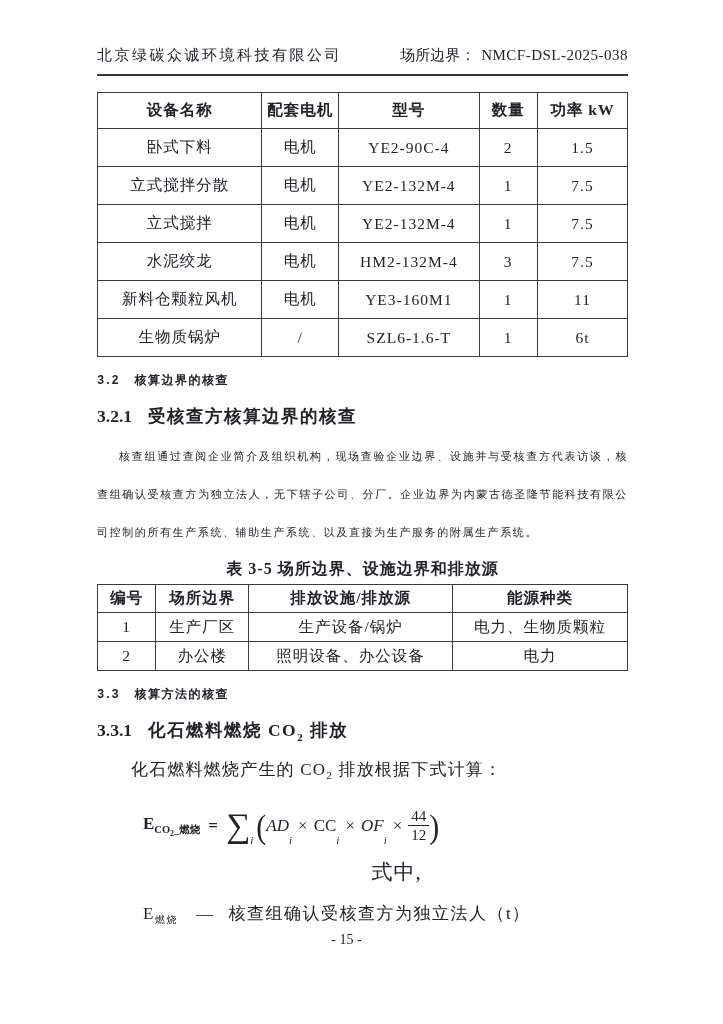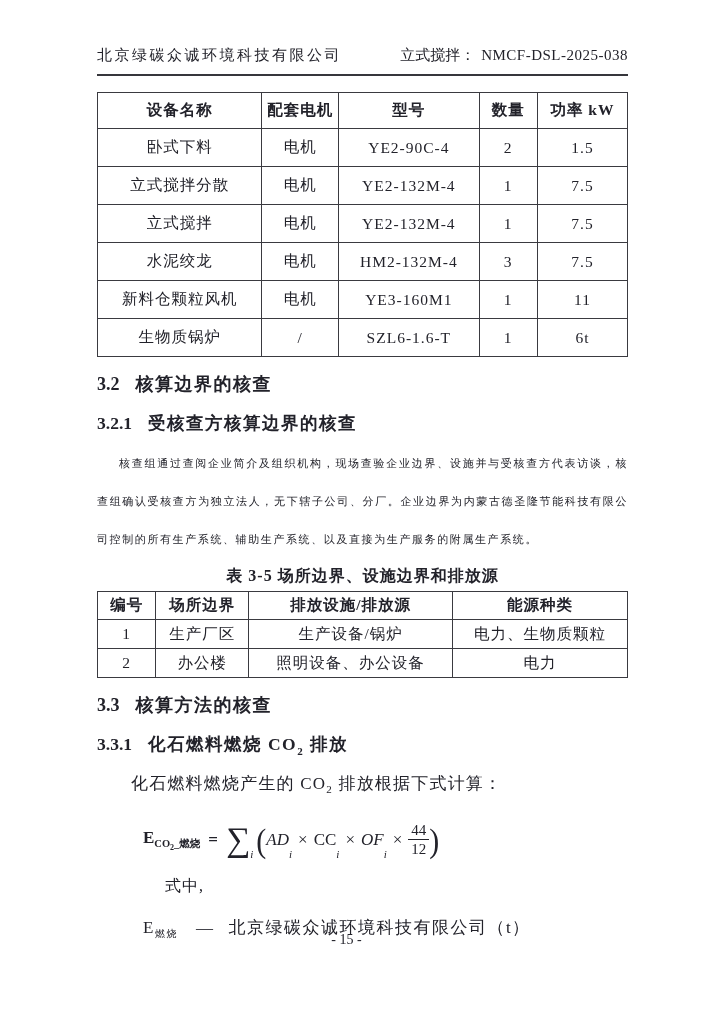--- a/index.html
+++ b/index.html
@@ -38,21 +38,21 @@
     letter-spacing: 1px;
     font-weight: normal;
   }
   .equip-table { margin-top: 16px; }
   .equip-table th { font-weight: bold; padding: 7px 2px; }
   .equip-table td { padding: 8px 2px; }
   .t35 { margin-top: 4px; }
   .t35 th { font-weight: bold; padding: 3px 2px; }
   .t35 td { padding: 3.5px 2px; }
   
-  .h2 { margin-top: 15px; font-size: 18px; font-weight: bold; letter-spacing: 1.5px; }
+  .h2 { margin-top: 15px; font-size: 12px; font-weight: bold; letter-spacing: 1.5px; font-family: Liberation Mono, monospace; }
   .h3 { margin-top: 15px; font-size: 17.5px; font-weight: bold; letter-spacing: 1.5px; }
   .h2 .num, .h3 .num { letter-spacing: 0; margin-right: 16px; }
   
   .para {
     margin-top: 9px;
     font-size: 11px;
     line-height: 38px;
     letter-spacing: 1.6px;
     text-align: justify;
     text-indent: 2em;
@@ -88,21 +88,21 @@
   .f-eq { font-weight: bold; margin: 0 8px; }
   .f-sigma { font-size: 34px; line-height: 1; font-weight: normal; }
   .f-sigma-sub { font-size: 11px; font-style: italic; align-self: flex-end; margin: 0 3px 6px 0; }
   .f-paren { font-size: 30px; font-weight: 300; line-height: 1; transform: scaleY(1.15); }
   .f-var { font-style: italic; }
   .f-var.up { font-style: normal; }
   .f-vsub { font-size: 11px; font-style: italic; align-self: flex-end; margin-bottom: 6px; }
   .f-times { margin: 0 6px; }
   .f-frac { display: inline-flex; flex-direction: column; text-align: center; font-size: 15px; line-height: 1.2; vertical-align: middle; }
   .f-frac .f-num { border-bottom: 1.6px solid #22222a; padding: 0 3px; }
-  .where { margin-top: 4px; margin-left: 68px; font-size: 16px; letter-spacing: 1px; line-height: 32px; }
+  .where { margin-top: 4px; margin-left: 68px; font-size: 21px; letter-spacing: 1px; line-height: 32px; text-align: center; }
   .definition { margin-top: 14px; margin-left: 46px; font-size: 17px; letter-spacing: 1.5px; }
   .definition sub { font-size: 10px; text-align: right; }
   .definition .dash { margin: 0 14px 0 18px; }
   
   .page-num {
     position: absolute;
     left: 0;
     right: 30px;
     bottom: 54px;
     text-align: center;
@@ -110,21 +110,21 @@
   }
 </style>
 </head>
 <body>
 
 <div class="page">
 
   <div class="doc-header">
     <span class="company">北京绿碳众诚环境科技有限公司</span>
     <span class="archive">
-      <span>立式搅拌：</span><span class="num">NMCF-DSL-2025-038</span>
+      <span>场所边界：</span><span class="num">NMCF-DSL-2025-038</span>
     </span>
   </div>
 
   <table class="equip-table">
     <colgroup>
       <col style="width:31%">
         <col style="width:14.5%">
         <col style="width:26.5%">
         <col style="width:11%">
         <col style="width:17%">
@@ -253,18 +253,18 @@
     <span class="f-frac">
       <span class="f-num">44</span>
       <span class="f-den">12</span>
     </span>
     <span class="f-paren">)</span>
   </div>
 
   <div class="where">式中,</div>
 
   <div class="definition">
-    <span>E</span><sub>燃烧</sub><span class="dash">—</span><span>北京绿碳众诚环境科技有限公司（t）</span>
+    <span>E</span><sub>燃烧</sub><span class="dash">—</span><span>核查组确认受核查方为独立法人（t）</span>
   </div>
 
   <div class="page-num">- 15 -</div>
 
 </div>
 
 </body></html>

